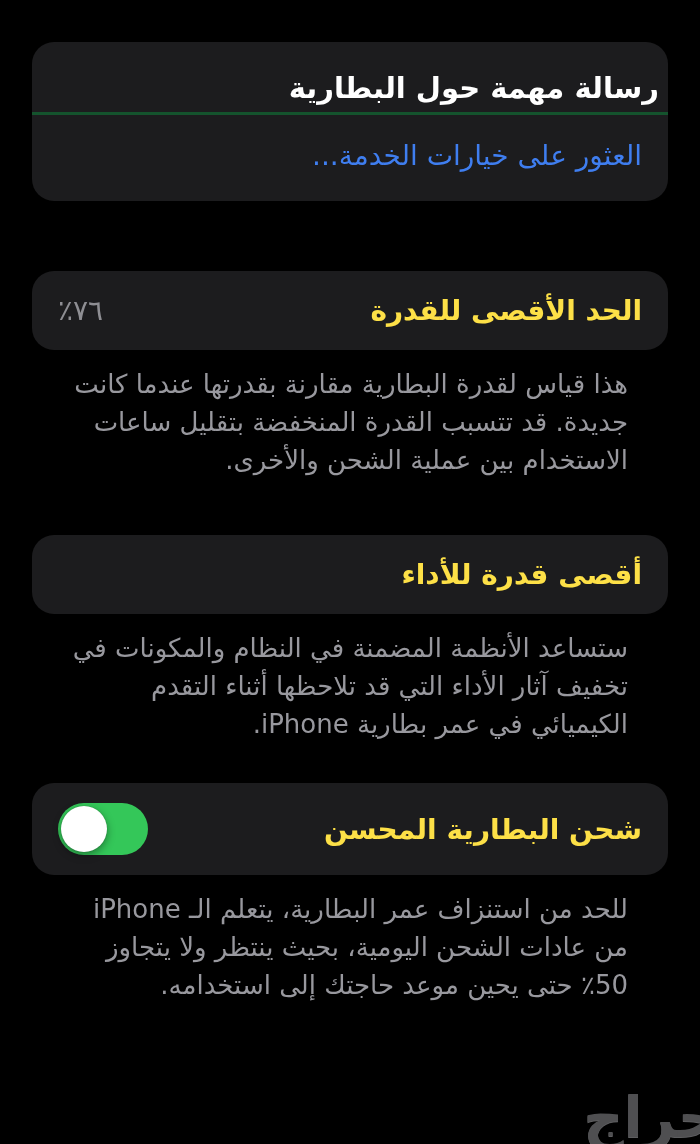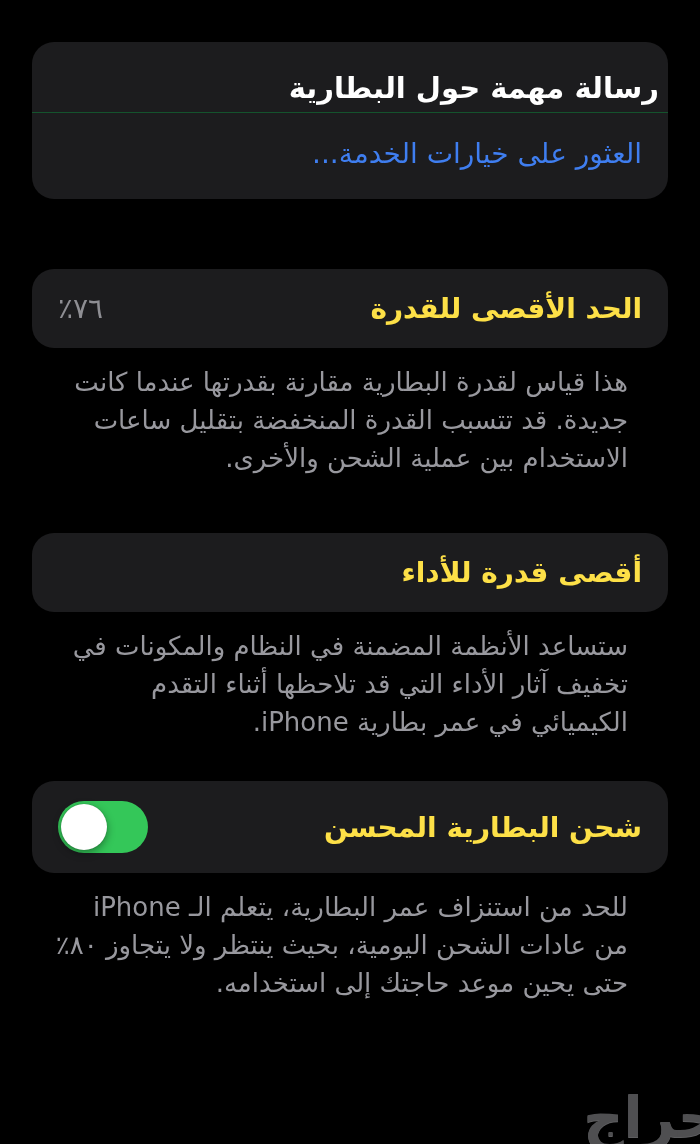--- a/index.html
+++ b/index.html
@@ -28,21 +28,21 @@
     line-height: 40px;
   }
   .alert-body {
     color: #e9e9ec;
     font-size: 27px;
     line-height: 46px;
     text-align: right;
     padding: 6px 26px 20px 26px;
   }
   .link-row {
-    border-top: 1px solid #14532d;
+    border-top: 3px solid #14532d;
     padding: 22px 26px 26px 18px;
     cursor: pointer;
   }
   .link-text {
     color: #3f7ef0;
     font-size: 28px;
     line-height: 38px;
     text-align: right;
   }
   
@@ -133,15 +133,15 @@
 <p class="footer-note">ستساعد الأنظمة المضمنة في النظام والمكونات في تخفيف آثار الأداء التي قد تلاحظها أثناء التقدم الكيميائي في عمر بطارية iPhone.</p>
 
 <section class="card charging-card">
   <div class="row">
     <span class="row-label">شحن البطارية المحسن</span>
     <span class="toggle" role="switch" aria-checked="true">
       <span class="toggle-knob"></span>
     </span>
   </div>
 </section>
-<p class="footer-note">للحد من استنزاف عمر البطارية، يتعلم الـ iPhone من عادات الشحن اليومية، بحيث ينتظر ولا يتجاوز ٨٠٪ حتى يحين موعد حاجتك إلى استخدامه.</p>
+<p class="footer-note">للحد من استنزاف عمر البطارية، يتعلم الـ iPhone من عادات الشحن اليومية، بحيث ينتظر ولا يتجاوز 50٪ حتى يحين موعد حاجتك إلى استخدامه.</p>
 
 <div class="watermark">حراج</div>
 
 </body></html>

